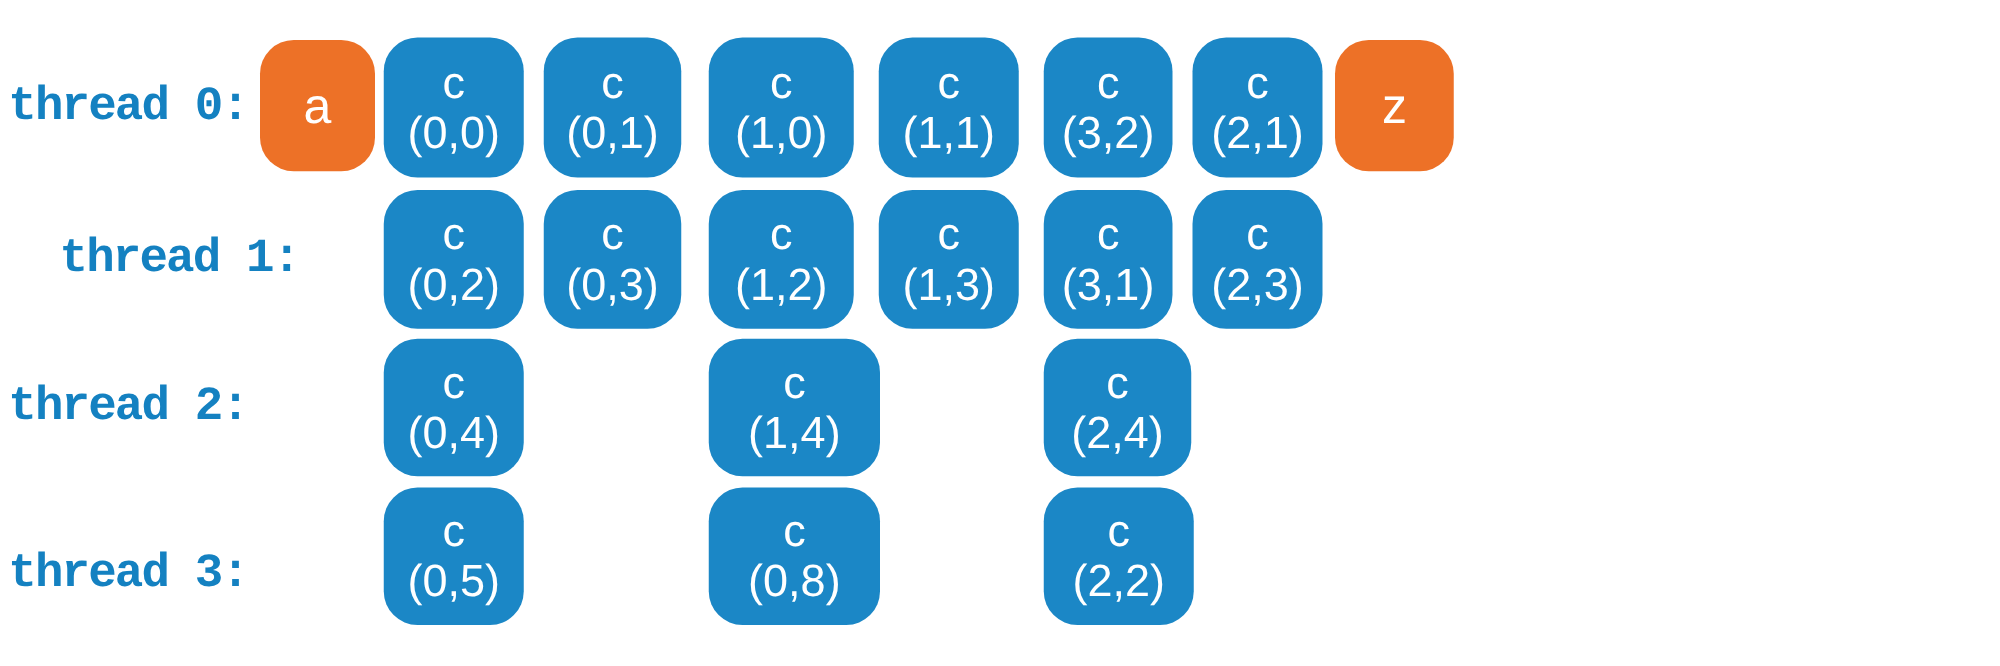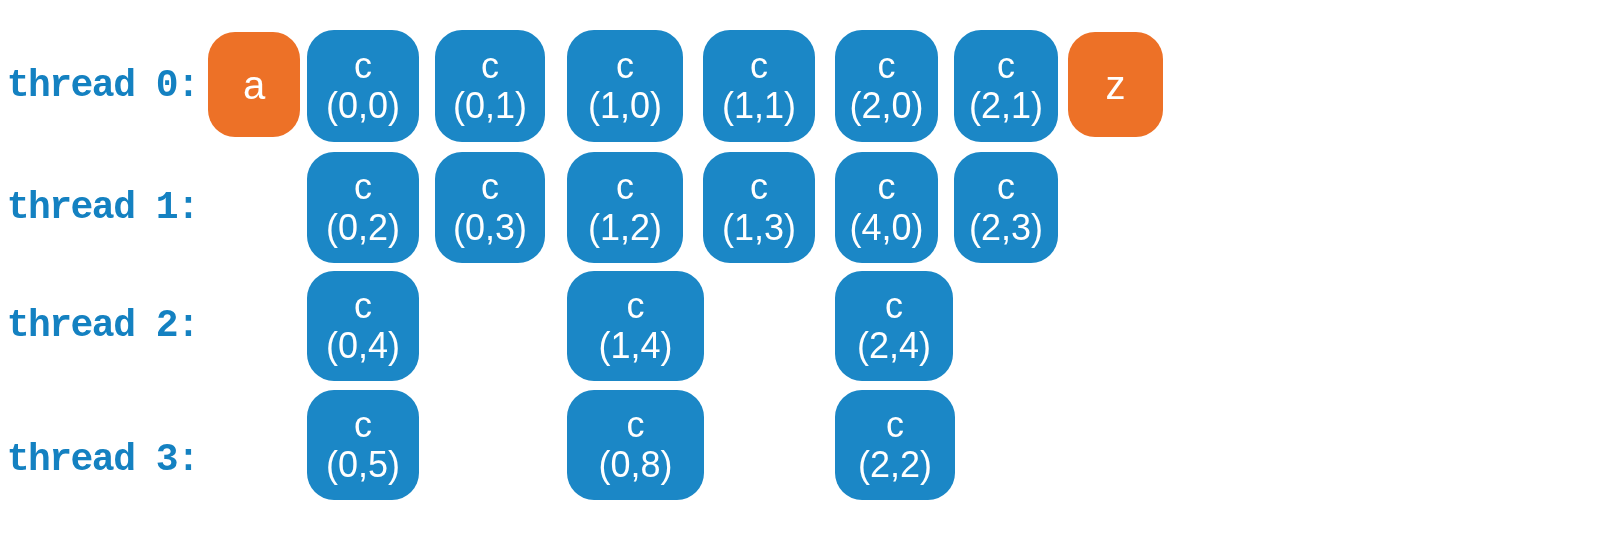--- a/index.html
+++ b/index.html
@@ -78,49 +78,49 @@
     <div class="box tile" style="left: 567px; width: 116px; top: 30px; height: 112px;">
       <span class="tile-line1">c</span>
       <span class="tile-line2">(1,0)</span>
     </div>
     <div class="box tile" style="left: 703px; width: 112px; top: 30px; height: 112px;">
       <span class="tile-line1">c</span>
       <span class="tile-line2">(1,1)</span>
     </div>
     <div class="box tile" style="left: 835px; width: 103px; top: 30px; height: 112px;">
       <span class="tile-line1">c</span>
-      <span class="tile-line2">(2,0)</span>
+      <span class="tile-line2">(3,2)</span>
     </div>
     <div class="box tile" style="left: 954px; width: 104px; top: 30px; height: 112px;">
       <span class="tile-line1">c</span>
       <span class="tile-line2">(2,1)</span>
     </div>
     <div class="box vec" style="left: 1068px; width: 95px; top: 32px; height: 105px;">
       <span class="vec-letter">z</span>
     </div>
-    <div class="thread-label" style="top: 184.5px;">thread 1:</div>
+    <div class="thread-label" style="top: 184.5px; padding-left: 41px;">thread 1:</div>
     <div class="box tile" style="left: 307px; width: 112px; top: 152px; height: 111px;">
       <span class="tile-line1">c</span>
       <span class="tile-line2">(0,2)</span>
     </div>
     <div class="box tile" style="left: 435px; width: 110px; top: 152px; height: 111px;">
       <span class="tile-line1">c</span>
       <span class="tile-line2">(0,3)</span>
     </div>
     <div class="box tile" style="left: 567px; width: 116px; top: 152px; height: 111px;">
       <span class="tile-line1">c</span>
       <span class="tile-line2">(1,2)</span>
     </div>
     <div class="box tile" style="left: 703px; width: 112px; top: 152px; height: 111px;">
       <span class="tile-line1">c</span>
       <span class="tile-line2">(1,3)</span>
     </div>
     <div class="box tile" style="left: 835px; width: 103px; top: 152px; height: 111px;">
       <span class="tile-line1">c</span>
-      <span class="tile-line2">(4,0)</span>
+      <span class="tile-line2">(3,1)</span>
     </div>
     <div class="box tile" style="left: 954px; width: 104px; top: 152px; height: 111px;">
       <span class="tile-line1">c</span>
       <span class="tile-line2">(2,3)</span>
     </div>
     <div class="thread-label" style="top: 303px;">thread 2:</div>
     <div class="box tile" style="left: 307px; width: 112px; top: 271px; height: 110px;">
       <span class="tile-line1">c</span>
       <span class="tile-line2">(0,4)</span>
     </div>

